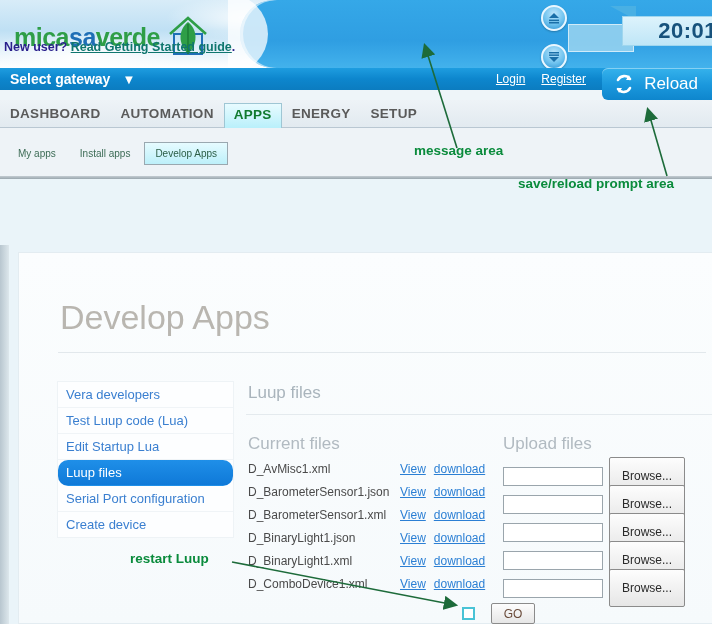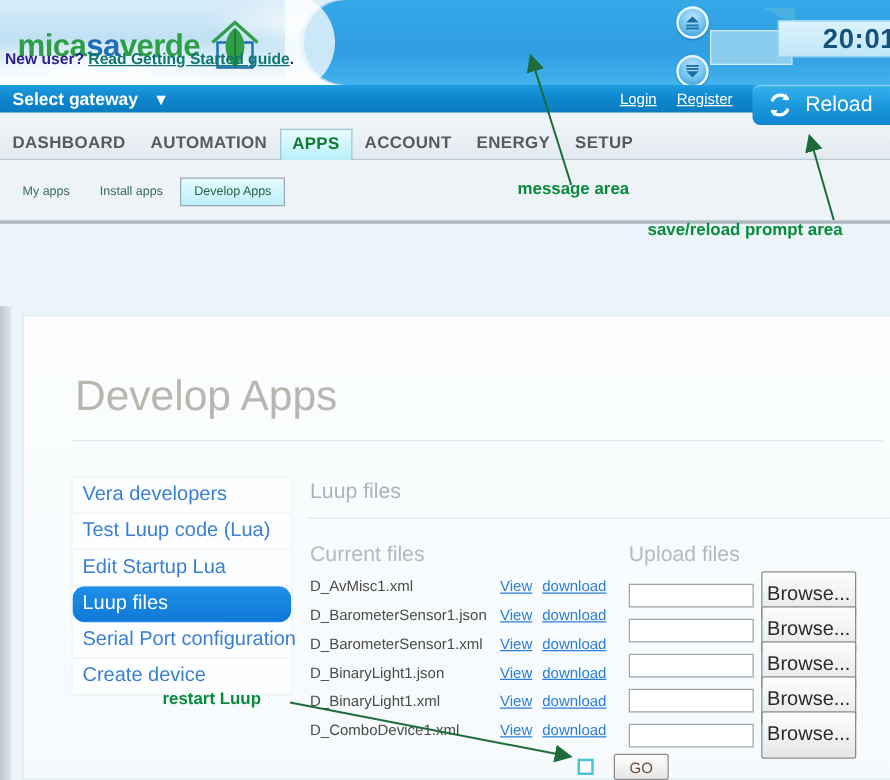--- a/index.html
+++ b/index.html
@@ -166,21 +166,21 @@
   .title-rule {
     position:absolute; left:58px; top:352px; width:648px; height:1px; background:#e2e8ec;
   }
 
   
   .sidemenu {
     position:absolute; left:57px; top:381px; width:177px;
     background:#fdfeff; border:1px solid #eef3f6;
   }
   .side-item {
-    font-size: 16px; color:#3a7fd0; padding: 5px 8px; cursor:pointer;
+    font-size: 13px; color:#3a7fd0; padding: 5px 8px; cursor:pointer;
     border-bottom: 1px solid #f0f4f7; white-space: nowrap;
   }
   .side-item:last-child { border-bottom: none; }
   .side-item.active {
     background: linear-gradient(180deg,#1f8fe8 0%, #0f79d8 100%);
     color:#ffffff; border-radius: 10px; border-bottom-color: transparent;
   }
 
   
   .luup-title {
@@ -208,21 +208,21 @@
   .uploadlist { position:absolute; left:503px; top:462px; width:200px; }
   .upload-row { display:flex; align-items:center; height: 28px; gap: 6px; }
   .upload-input {
     width: 100px; height: 19px; border: 1px solid #9aa5ac; background:#fff;
     font-size: 11px; padding: 0 3px; font-family:"Liberation Sans", sans-serif;
   }
   .browse-btn {
     width: 76px; height: 38px;
     background: linear-gradient(180deg,#fdfdfd 0%, #e6e6e6 100%);
     border: 1px solid #8b8b8b; border-radius: 2px;
-    font-size: 16px; color:#2a2a2a; cursor:pointer;
+    font-size: 12px; color:#2a2a2a; cursor:pointer;
     font-family:"Liberation Sans", sans-serif;
   }
 
   .restart-row {
     position:absolute; left: 462px; top: 603px;
     display:flex; align-items:center; gap: 6px;
   }
   .cbox {
     width: 13px; height: 13px; border: 2px solid #49c3d6; background:#fff; cursor:pointer;
   }
@@ -305,21 +305,20 @@
       <path d="M17 3 L19 8 L14 8 Z" fill="#ffffff"></path>
       <path d="M7 21 L5 16 L10 16 Z" fill="#ffffff"></path>
     </svg>
     <span class="reload-label">Reload</span>
   </div>
 
   <div class="mainnav">
     <div class="nav-item">DASHBOARD</div>
     <div class="nav-item">AUTOMATION</div>
     <div class="nav-item active">APPS</div>
-    <div class="nav-item">ACCOUNT</div>
     <div class="nav-item">ENERGY</div>
     <div class="nav-item">SETUP</div>
   </div>
 
   <div class="subtabs">
     <div class="subtab">My apps</div>
     <div class="subtab">Install apps</div>
     <div class="subtab active">Develop Apps</div>
   </div>
   <div class="subtab-rule"></div>

